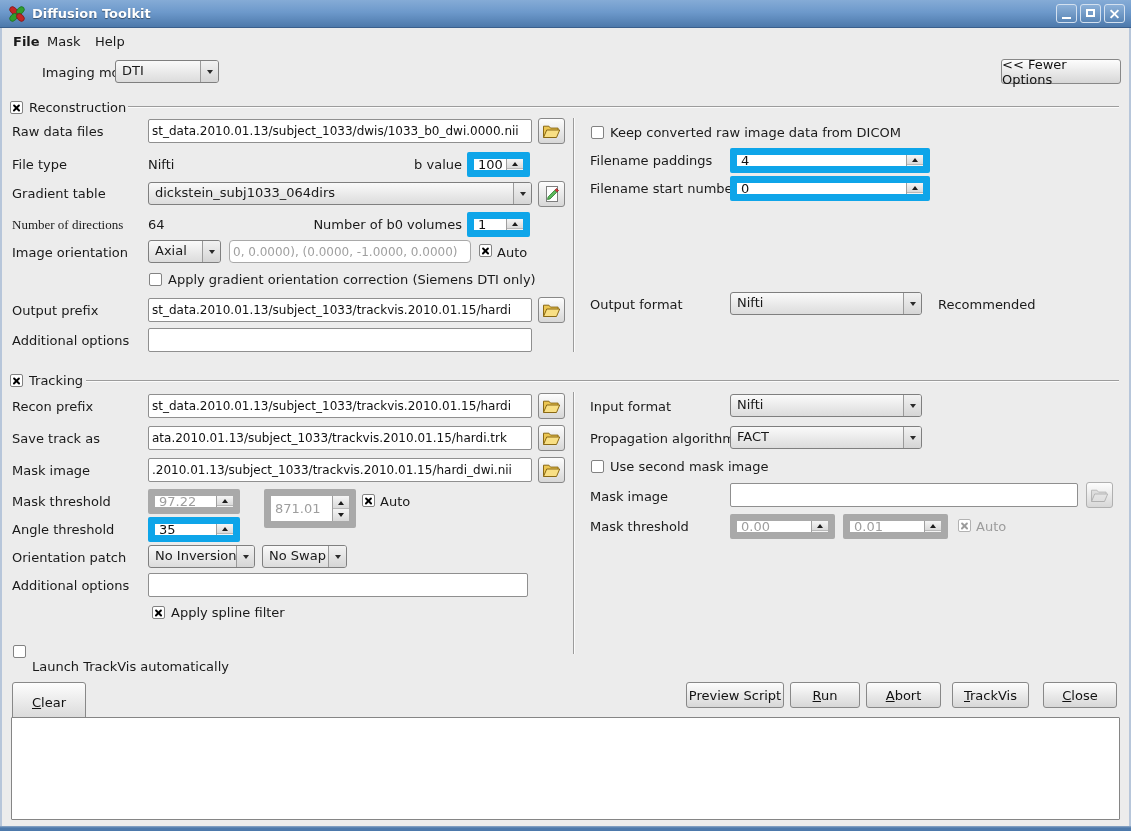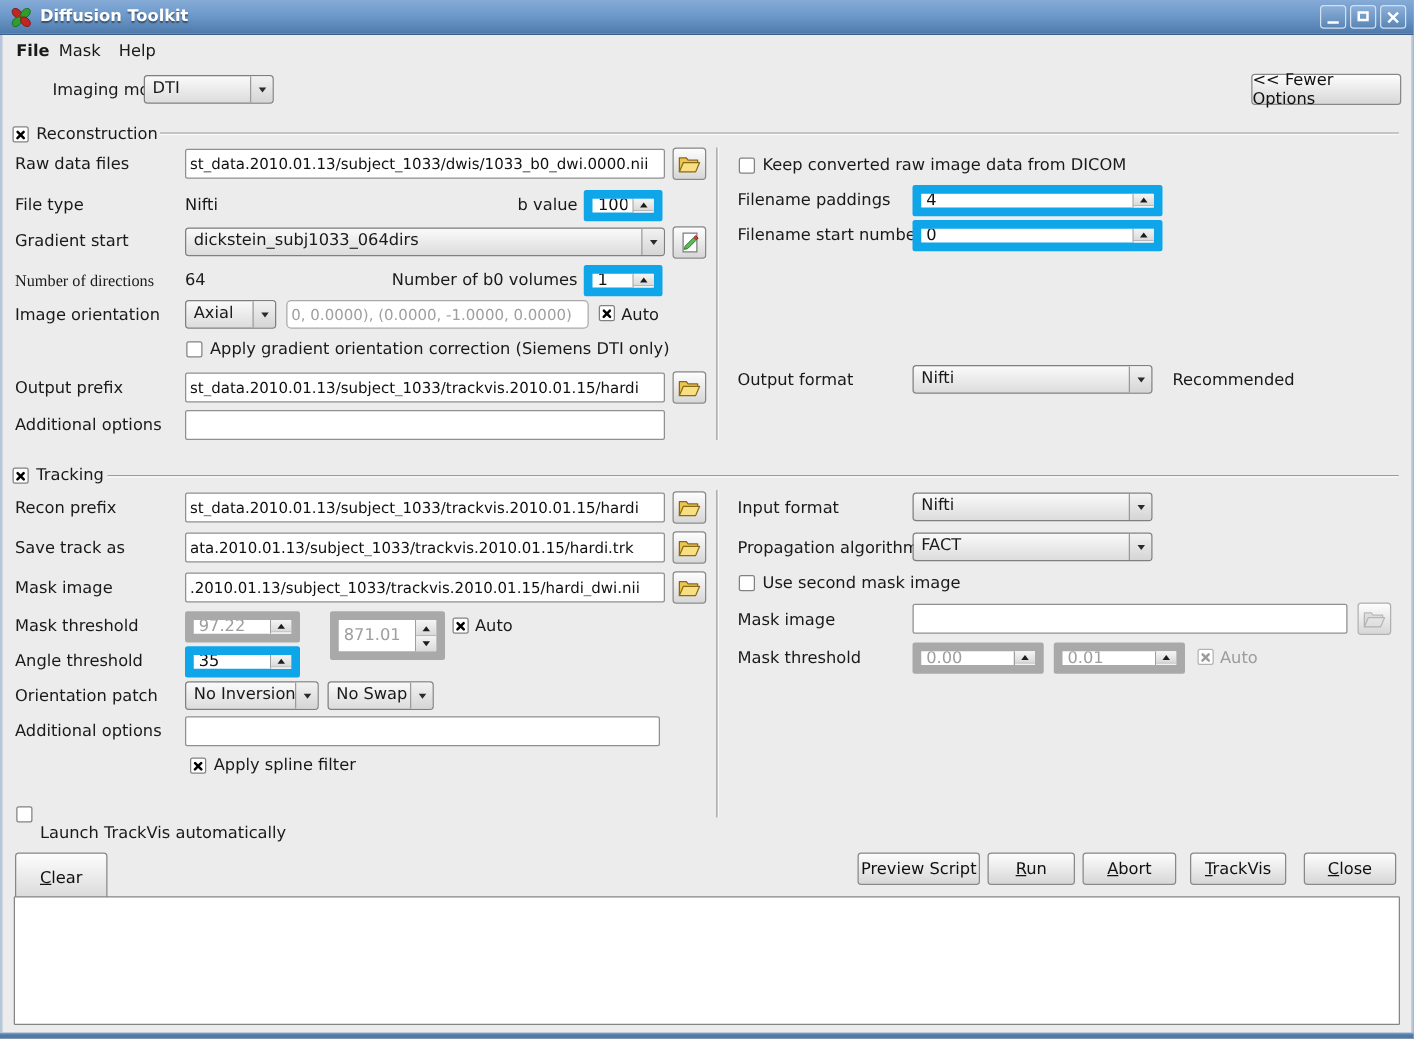--- a/index.html
+++ b/index.html
@@ -143,21 +143,21 @@
     <div class="spin-btns">
         <div class="spin-up">
           <i class="tri-up-s"></i>
         </div>
         <div class="spin-down">
           <i class="tri-down-s"></i>
         </div>
       </div>
   </div>
 
-  <span class="label" style="left:12px;top:186px;">Gradient start</span>
+  <span class="label" style="left:12px;top:186px;">Gradient table</span>
   <div class="combo" style="left:148px;top:182px;width:384px;height:23px;">
     <span class="combo-text">dickstein_subj1033_064dirs</span>
     <span class="combo-arrow">
         <i class="tri-down"></i>
       </span>
   </div>
   <div class="btn icon-btn" style="left:538px;top:181px;">
     <svg width="18" height="18" viewBox="0 0 18 18">
       <rect x="3.5" y="1.5" width="11" height="15" fill="#fff" stroke="#7d7d7d"></rect>
       <path d="M4.5 14.5 l.6-2.6 6.6-6.6 2 2 -6.6 6.6 z" fill="#5cb85c" stroke="#2d7a2d" stroke-width="0.8" stroke-linejoin="round"></path>

